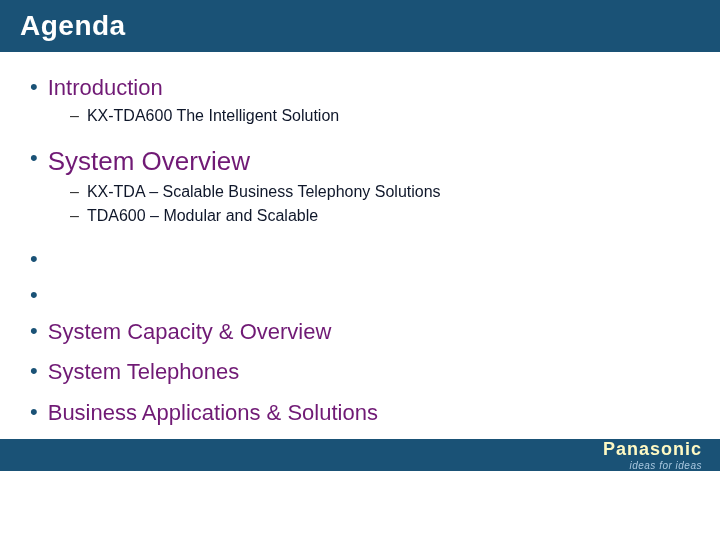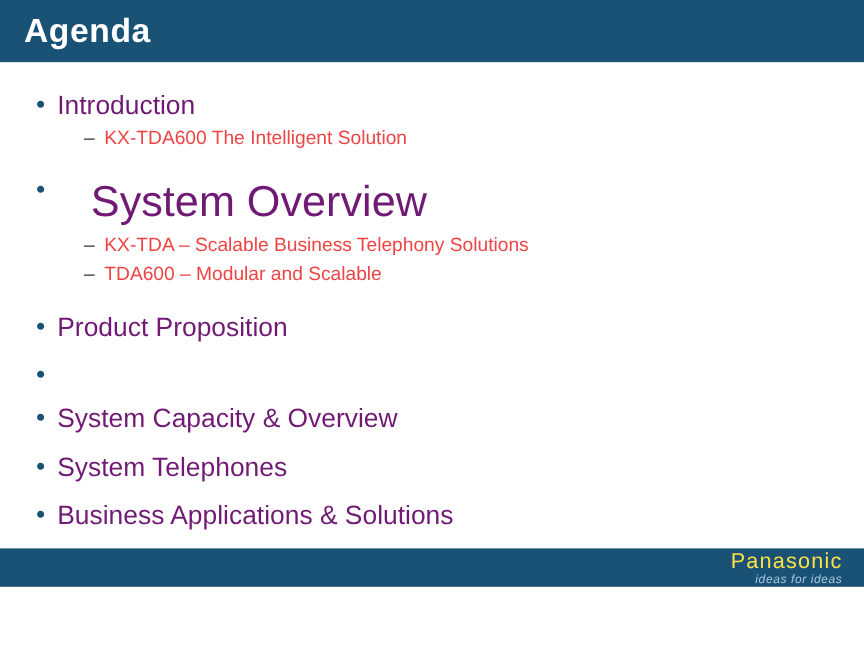--- a/index.html
+++ b/index.html
@@ -65,22 +65,21 @@
     }
 
     .bullet-text {
       font-size: 22px;
       color: #701a75;
       font-weight: normal;
       line-height: 1.3;
     }
 
     .bullet-text.large {
-      font-size: 36px;
-      margin-left: 28px;
+      font-size: 26px;
     }
 
     .sub-bullets {
       margin-left: 40px;
       margin-top: 2px;
       margin-bottom: 4px;
       display: flex;
       flex-direction: column;
       gap: 2px;
     }
@@ -93,43 +92,43 @@
 
     .sub-bullet-dash {
       color: #333;
       font-size: 16px;
       line-height: 1.4;
       flex-shrink: 0;
     }
 
     .sub-bullet-text {
       font-size: 16px;
-      color: #ef4444;
+      color: #0f172a;
       line-height: 1.4;
     }
 
     .footer {
       background: #1a5276;
       height: 46px;
       display: flex;
       align-items: center;
       justify-content: flex-end;
       padding: 0 18px;
     }
 
     .brand-box {
       display: flex;
       flex-direction: column;
       align-items: flex-end;
     }
 
     .brand-name {
-      color: #fde047;
+      color: #fef9c3;
       font-size: 18px;
-      font-weight: normal;
+      font-weight: bold;
       letter-spacing: 1px;
       font-family: Arial, sans-serif;
     }
 
     .brand-tagline {
       color: #aac8e0;
       font-size: 10px;
       letter-spacing: 0.5px;
       font-style: italic;
     }
@@ -174,21 +173,20 @@
         </div>
         <div class="sub-bullet-item">
           <span class="sub-bullet-dash">–</span>
           <span class="sub-bullet-text">TDA600 – Modular and Scalable</span>
         </div>
       </div>
     </div>
 
     <div class="bullet-item">
       <span class="bullet-dot">•</span>
-      <span class="bullet-text">Product Proposition</span>
     </div>
 
     <div class="bullet-item">
       <span class="bullet-dot">•</span>
     </div>
 
     <div class="bullet-item">
       <span class="bullet-dot">•</span>
       <span class="bullet-text">System Capacity &amp; Overview</span>
     </div>

